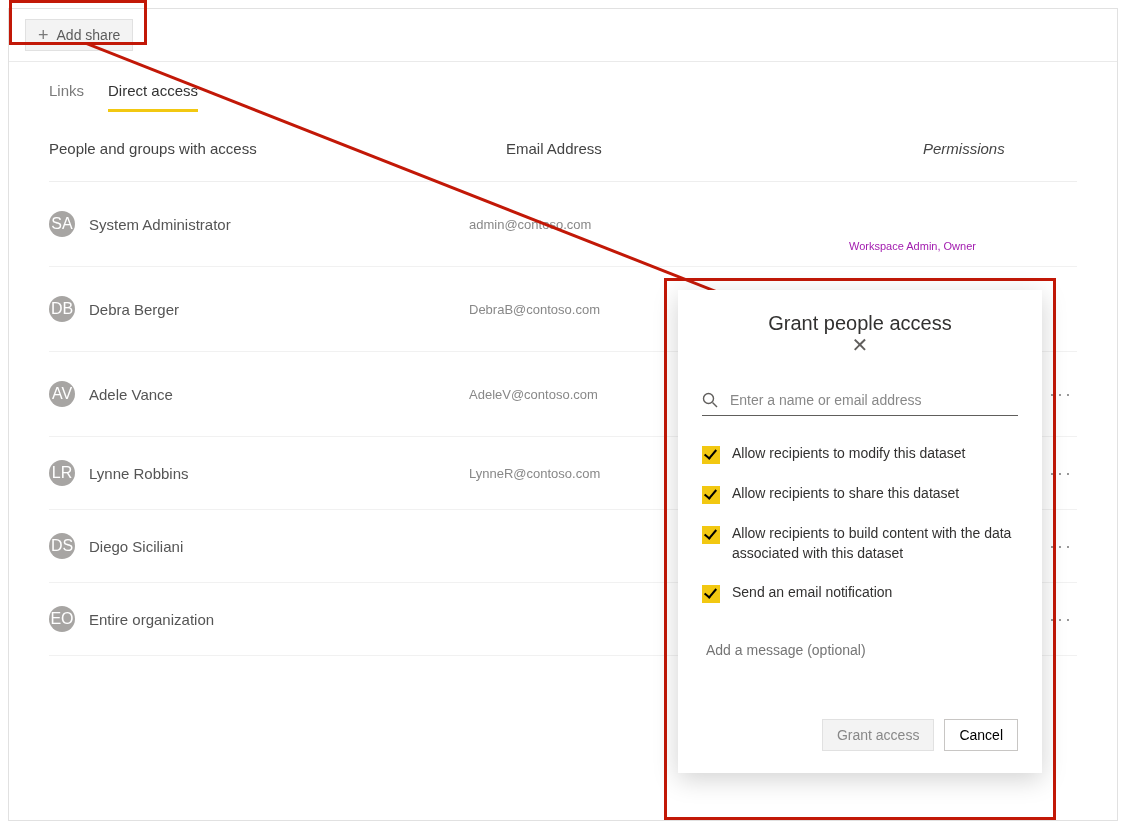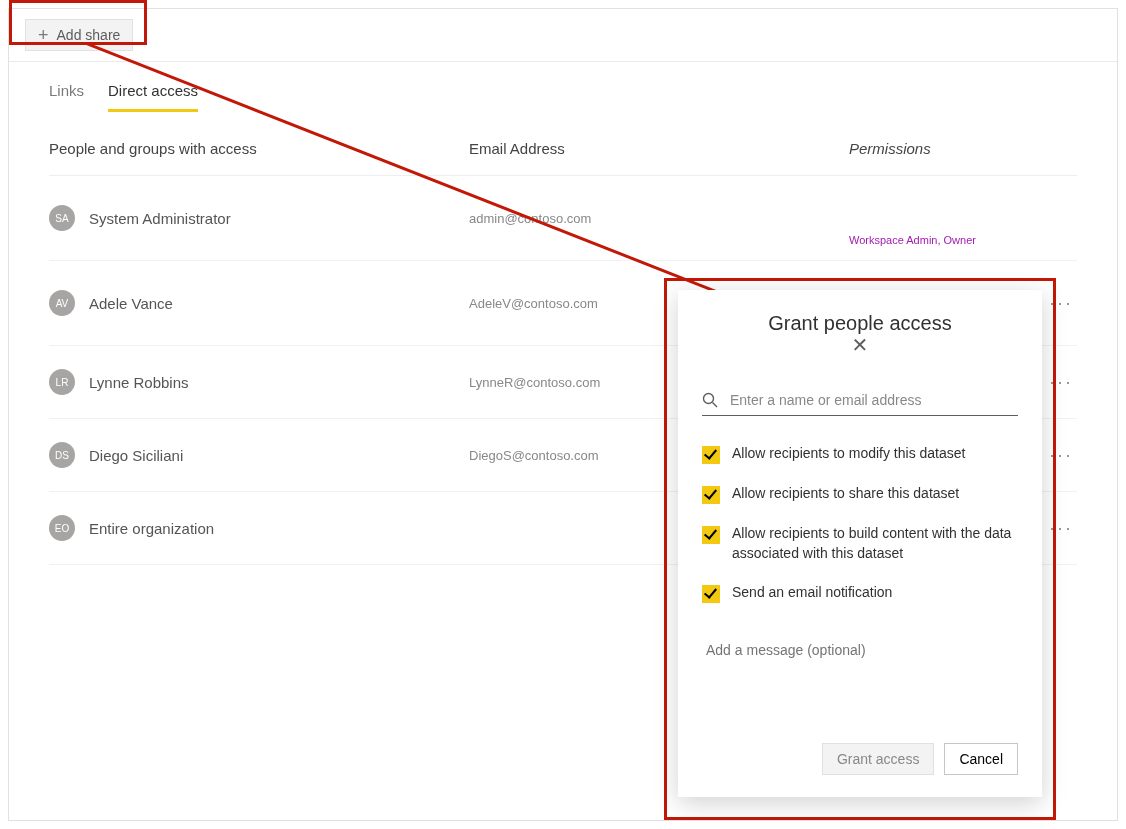--- a/index.html
+++ b/index.html
@@ -57,39 +57,40 @@
     color: #333;
     border-bottom: 3px solid #f2c811;
   }
   .content {
     padding: 28px 40px 0 40px;
   }
   .col-headers {
     display: flex;
     color: #444;
     font-size: 15px;
-    padding-bottom: 18px;
+    padding-bottom: 24px;
     border-bottom: 1px solid #eee;
+    gap: 37px;
   }
   .col-people { flex: 0 0 420px; }
   .col-email  { flex: 0 0 380px; }
   .col-perm   { flex: 1; font-style: italic; }
   .row {
     display: flex;
     align-items: center;
     padding: 14px 0;
     border-bottom: 1px solid #f1f1f1;
     position: relative;
   }
   .avatar {
     width: 26px; height: 26px;
     border-radius: 50%;
     background: #a7a5a3;
     color: #fff;
-    font-size: 10px;
+    font-size: 16px;
     display: inline-flex;
     align-items: center;
     justify-content: center;
     margin-right: 14px;
     text-transform: uppercase;
     flex-shrink: 0;
   }
   .name-cell { display: flex; align-items: center; width: 420px; }
   .name-text { color: #555; font-size: 15px; }
   .email-cell { width: 380px; color: #888; font-size: 13px; }
@@ -208,21 +209,20 @@
     display: flex;
     justify-content: flex-end;
     gap: 10px;
   }
   .btn {
     padding: 7px 14px;
     font-size: 14px;
     border: 1px solid #c8c6c4;
     background: #fff;
     cursor: pointer;
-    margin-top: 24px;
   }
   .btn.primary {
     background: #f3f3f3;
     color: #888;
     border: 1px solid #e1e1e1;
   }
 </style>
 </head>
 <body>
 
@@ -249,20 +249,28 @@
 
     <div class="row">
       <div class="name-cell">
         <span class="avatar">SA</span>
         <span class="name-text">System Administrator</span>
       </div>
       <div class="email-cell">admin@contoso.com</div>
       <div class="perm-cell">Workspace Admin, Owner</div>
     </div>
 
+    <div class="row">
+      <div class="name-cell">
+        <span class="avatar">DB</span>
+        <span class="name-text">Debra Berger</span>
+      </div>
+      <div class="email-cell">DebraB@contoso.com</div>
+      <div class="perm-cell">Workspace Member, Owner</div>
+    </div>
 
     <div class="row">
       <div class="name-cell">
         <span class="avatar">AV</span>
         <span class="name-text">Adele Vance</span>
       </div>
       <div class="email-cell">AdeleV@contoso.com</div>
       <div class="perm-cell">Reshare</div>
       <span class="row-more">···</span>
     </div>
@@ -275,21 +283,20 @@
       <div class="email-cell">LynneR@contoso.com</div>
       <div class="perm-cell"></div>
       <span class="row-more">···</span>
     </div>
 
     <div class="row">
       <div class="name-cell">
         <span class="avatar">DS</span>
         <span class="name-text">Diego Siciliani</span>
       </div>
-      <div class="email-cell">DiegoS@contoso.com</div>
       <div class="perm-cell"></div>
       <span class="row-more">···</span>
     </div>
 
     <div class="row">
       <div class="name-cell">
         <span class="avatar">Eo</span>
         <span class="name-text">Entire organization</span>
       </div>
       <div class="email-cell"></div>

